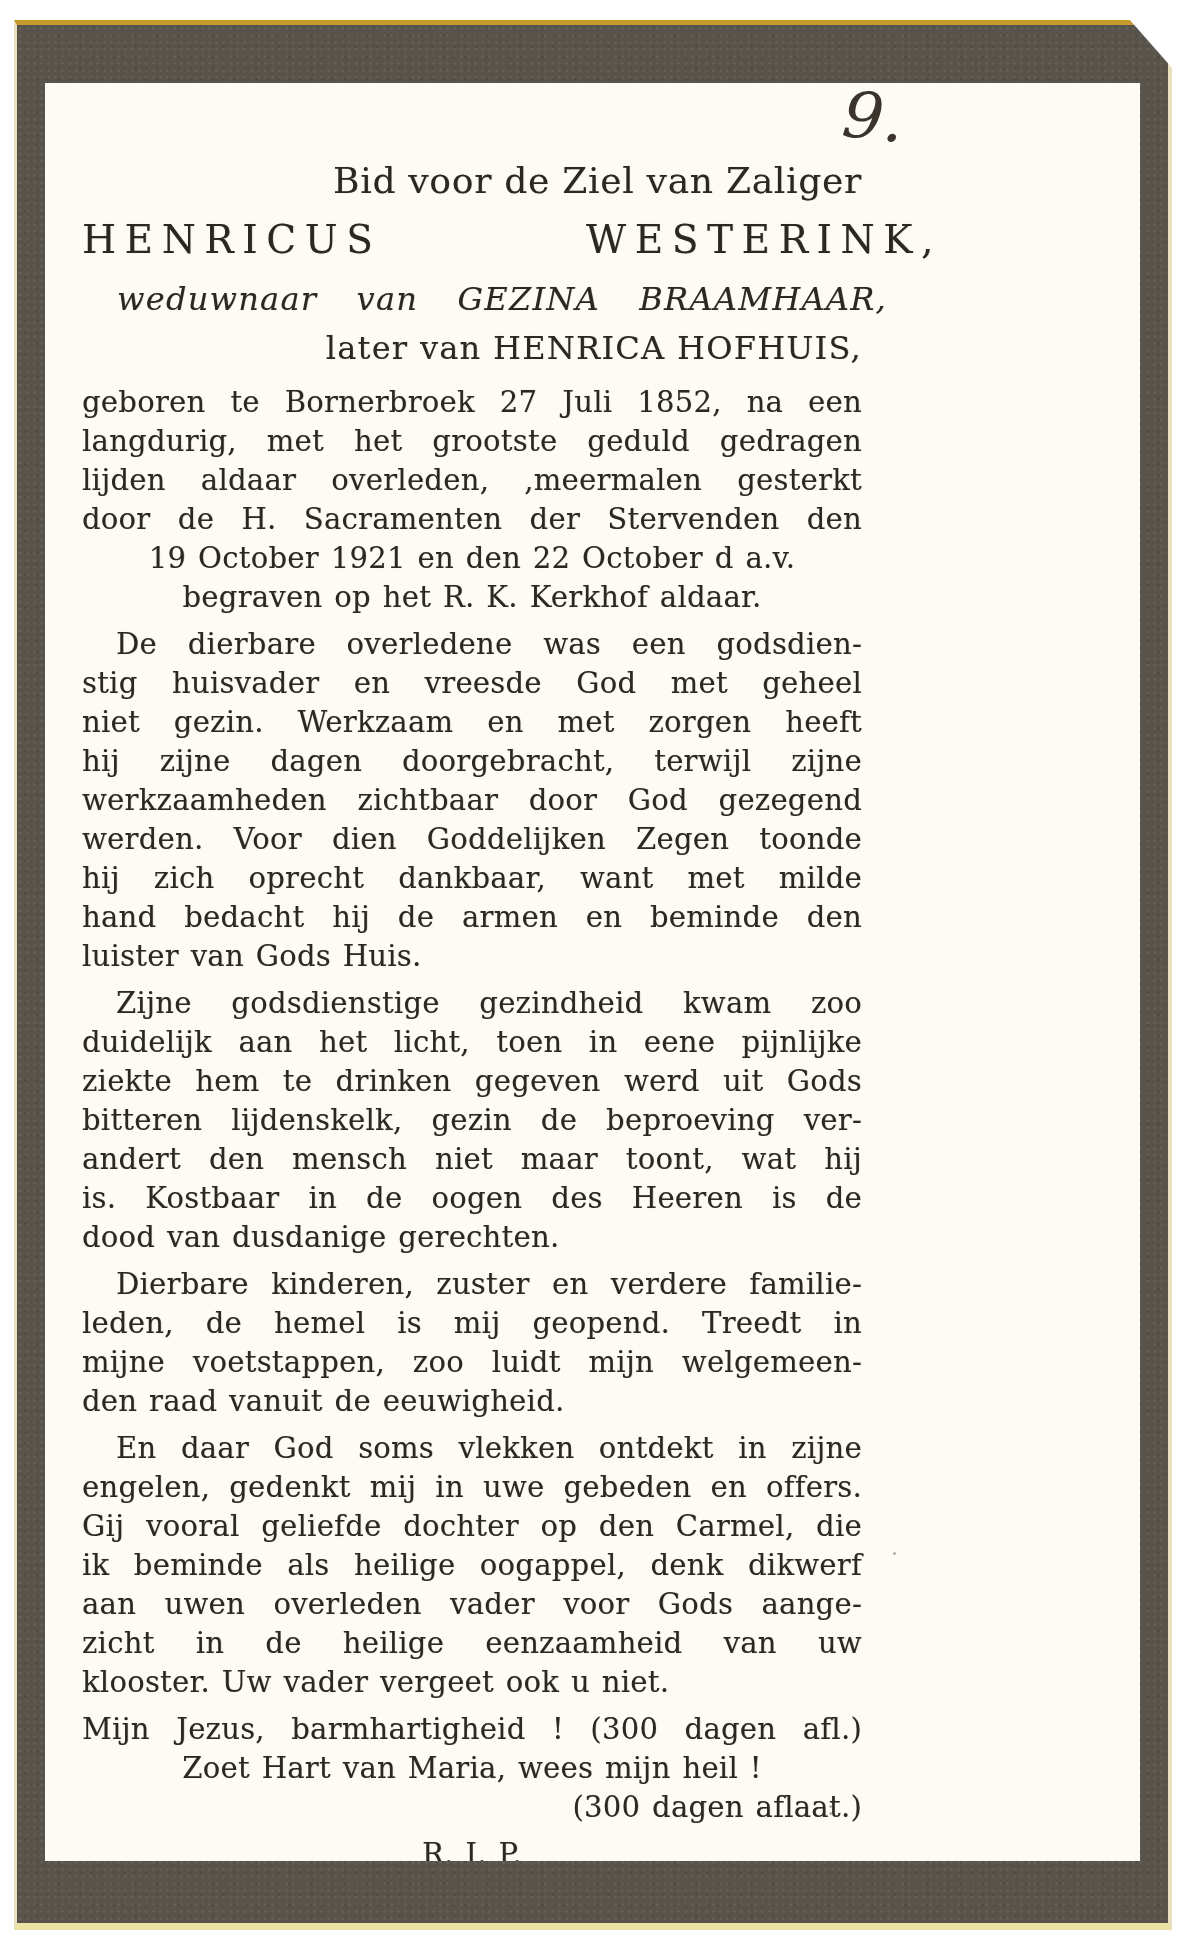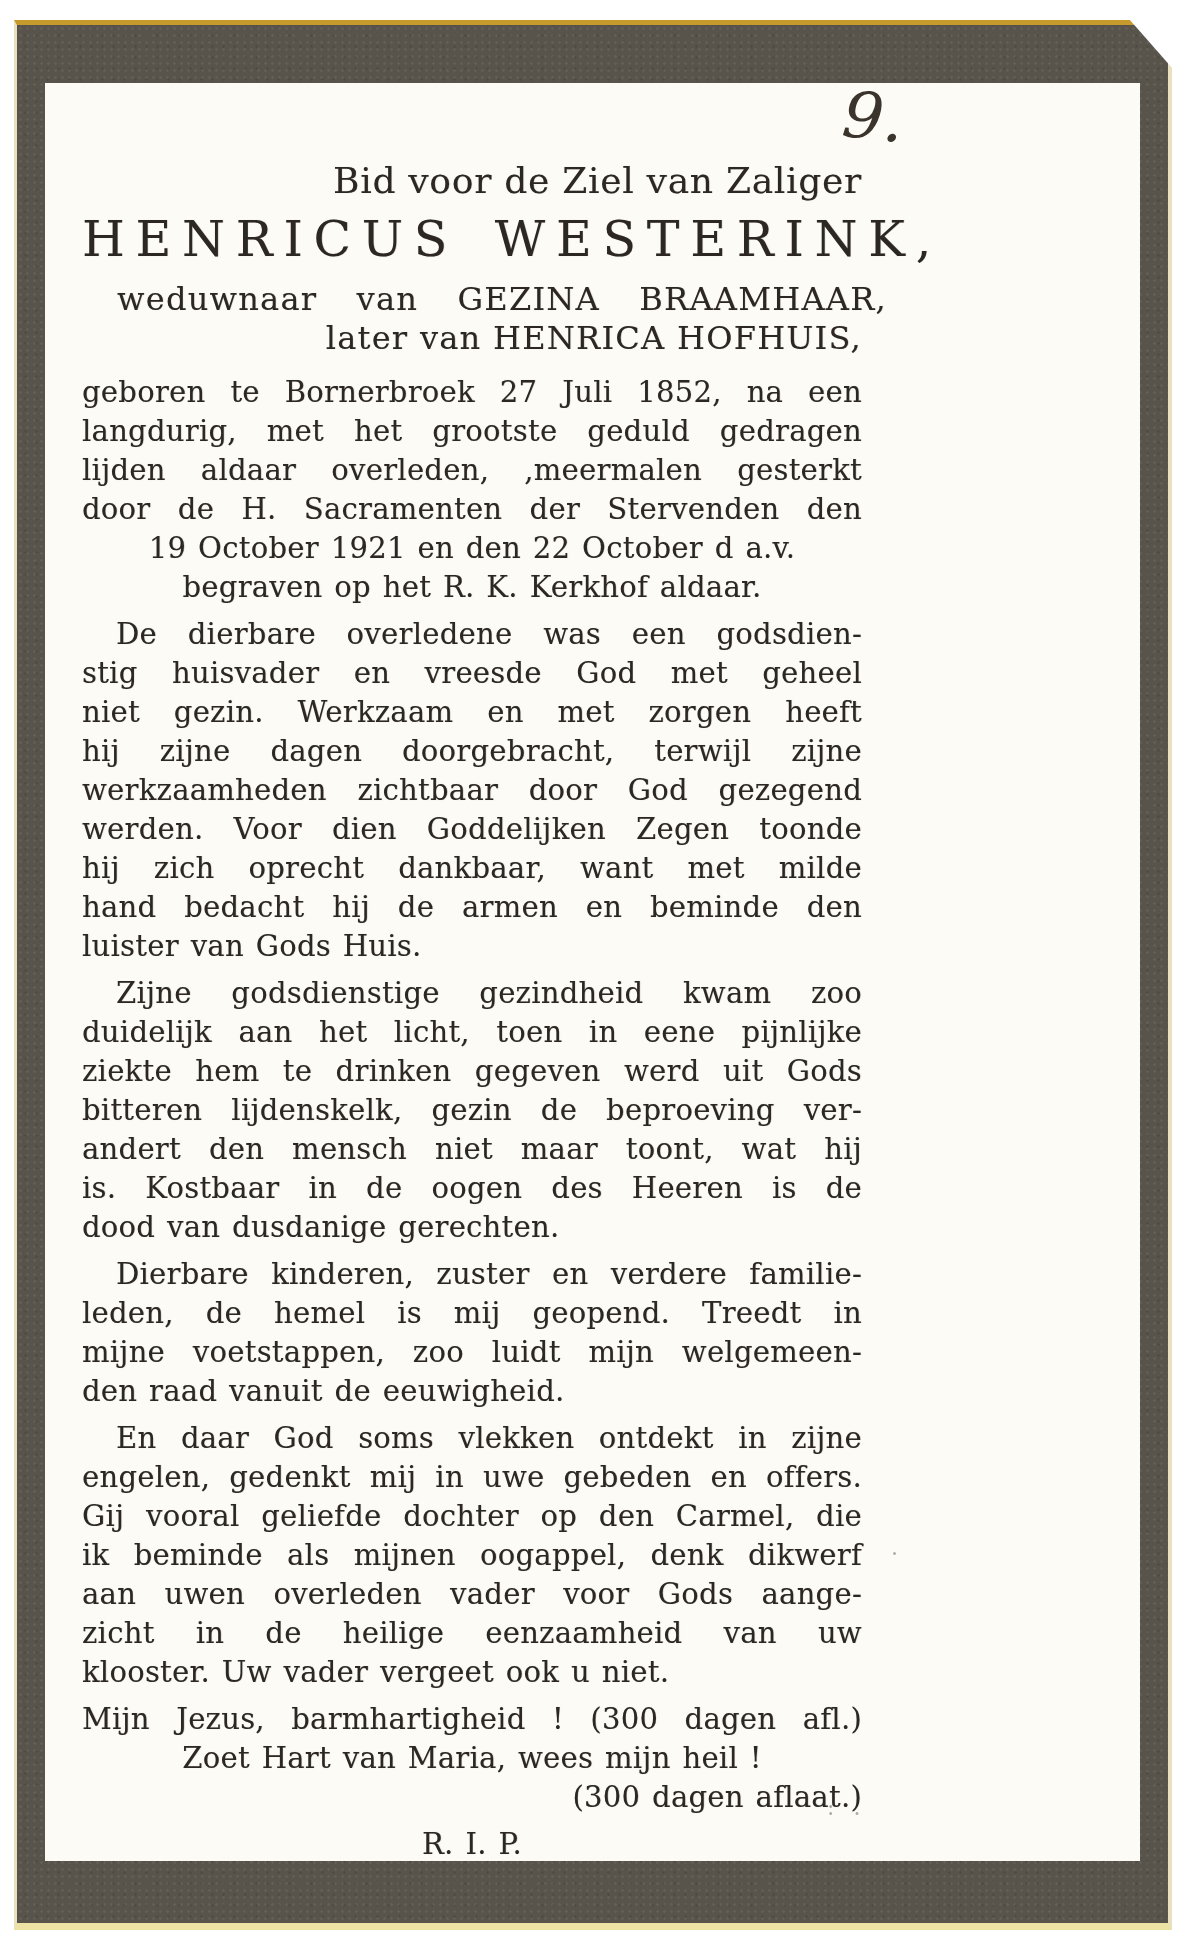--- a/index.html
+++ b/index.html
@@ -59,31 +59,32 @@
     color: var(--annotation-ink, #3a342c);
     transform: rotate(6deg);
     text-shadow: none;
   }
   .invocation {
     font-size: 36px; line-height: 44px;
     text-align: right;
     letter-spacing: 0.02em;
   }
   .name {
-    font-size: 49px; line-height: 62px;
+    font-size: 39px; line-height: 62px;
     margin: 6px -80px 0 0;
     text-align: justify; text-align-last: justify;
     letter-spacing: 0.22em;
     white-space: nowrap;
   }
   .widower {
     font-size: 32px; line-height: 37px;
-    margin: 10px -25px 2px 35px;
+    margin: 10px -25px 12px 35px;
     text-align: justify; text-align-last: justify;
     letter-spacing: 0.04em;
+    font-style: italic;
   }
   .later {
     font-size: 32px; line-height: 37px;
     text-align: right;
     letter-spacing: 0.04em;
   }
   .bodytext {
     margin-top: 16px;
     font-size: 29px; line-height: 39px;
     letter-spacing: 0.01em;
@@ -152,21 +153,21 @@
             <div class="para indent">
               <div class="line a-j first">Dierbare kinderen, zuster en verdere familie-</div>
               <div class="line a-j">leden, de hemel is mij geopend. Treedt in</div>
               <div class="line a-j">mijne voetstappen, zoo luidt mijn welgemeen-</div>
               <div class="line a-l">den raad vanuit de eeuwigheid.</div>
             </div>
             <div class="para indent">
               <div class="line a-j first">En daar God soms vlekken ontdekt in zijne</div>
               <div class="line a-j">engelen, gedenkt mij in uwe gebeden en offers.</div>
               <div class="line a-j">Gij vooral geliefde dochter op den Carmel, die</div>
-              <div class="line a-j">ik beminde als mijnen oogappel, denk dikwerf</div>
+              <div class="line a-j">ik beminde als heilige oogappel, denk dikwerf</div>
               <div class="line a-j">aan uwen overleden vader voor Gods aange-</div>
               <div class="line a-j">zicht in de heilige eenzaamheid van uw</div>
               <div class="line a-l">klooster. Uw vader vergeet ook u niet.</div>
             </div>
             <div class="para">
               <div class="line a-j">Mijn Jezus, barmhartigheid ! (300 dagen afl.)</div>
               <div class="line a-c">Zoet Hart van Maria, wees mijn heil !</div>
               <div class="line a-r">(300 dagen aflaat.)</div>
             </div>
             <div class="para">

